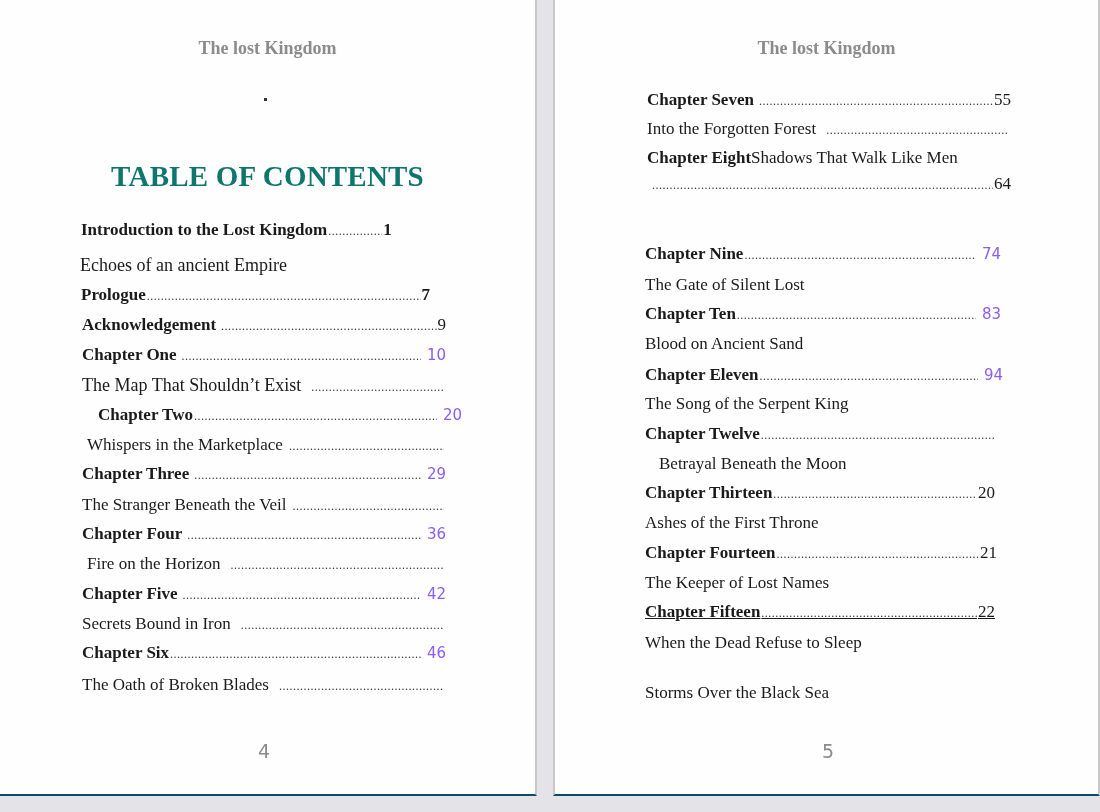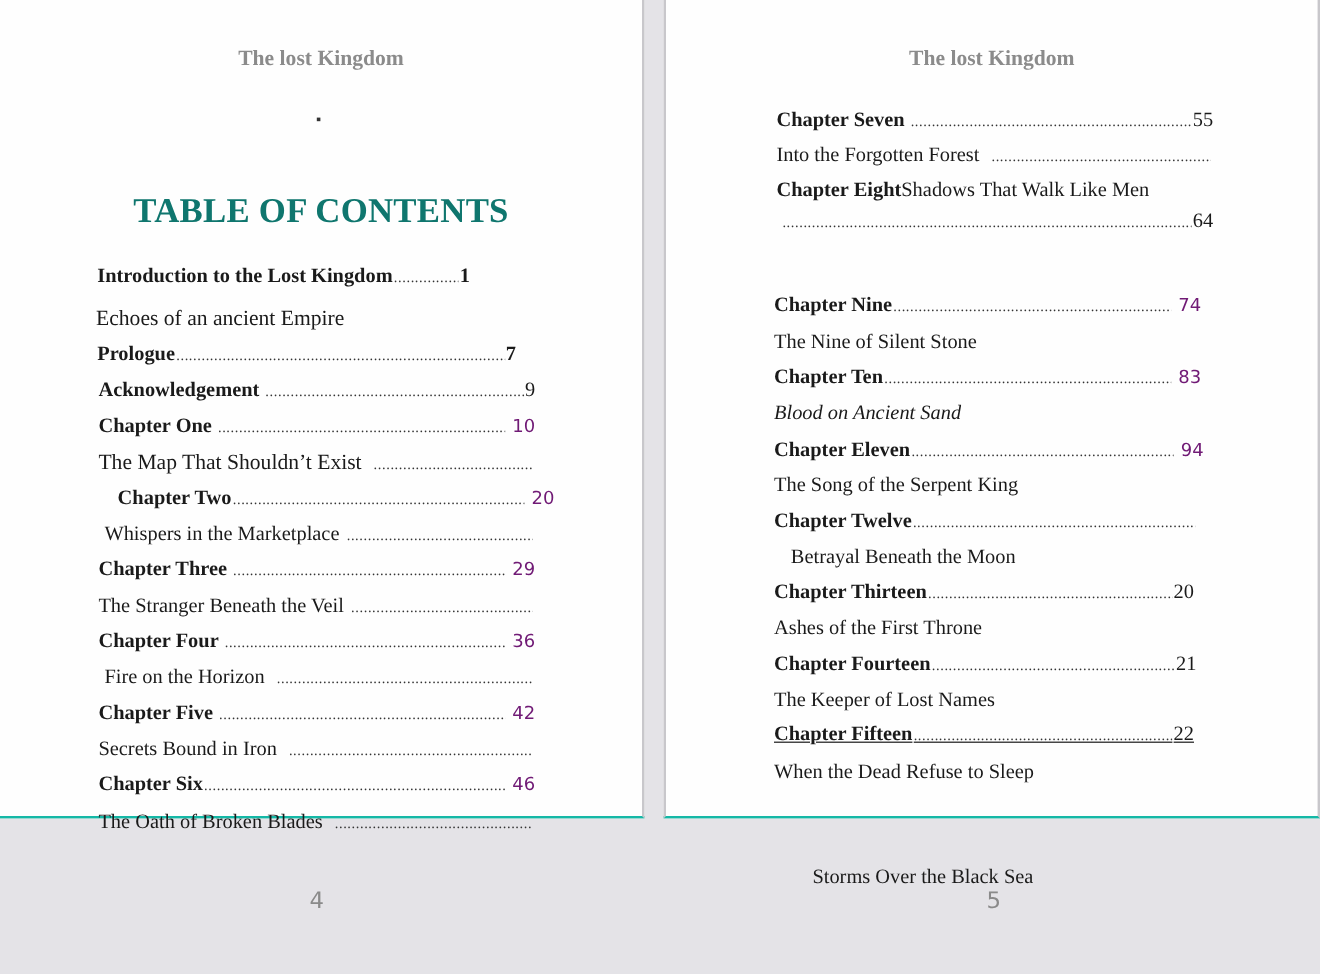--- a/index.html
+++ b/index.html
@@ -4,24 +4,24 @@
 <style>
   html, body { margin:0; padding:0; }
   body {
     width:1100px; height:812px; overflow:hidden;
     background:#e4e3e7;
     position:relative;
     font-family: "Liberation Serif", "DejaVu Serif", serif;
     color:#1a1a1a;
   }
   .page {
-    position:absolute; top:0; height:682px;
+    position:absolute; top:0; height:796px;
     background:#fefefe;
     border-right:2px solid #c8c7cb;
-    border-bottom:2px solid #14b8a6;
+    border-bottom:2px solid #0c4a6e;
     box-sizing:border-box;
   }
   #page-left { left:0; width:537px; }
   #page-right { left:553px; width:547px; border-left:2px solid #c8c7cb; }
 
   .header {
     position:absolute; top:38px; left:0; right:0;
     text-align:center; font-weight:bold; font-size:18px; color:#8b8b8b;
   }
   .stray-dot {
@@ -45,21 +45,21 @@
   .entry .t { flex:none; }
   .entry .t.b { font-weight:bold; }
   .entry .lead {
     flex:1 1 auto; overflow:hidden; color:#333; font-size:12px; letter-spacing:0.5px;
     margin:0 1px;
   }
   .entry .lead::before {
     content:"....................................................................................................................................................................................................................";
   }
   .entry .n { flex:none; font-size:17px; }
-  .entry .n.sans { font-family:"DejaVu Sans", sans-serif; font-size:15px; color:#701a75; }
+  .entry .n.sans { font-family:"DejaVu Sans", sans-serif; font-size:15px; color:#8b5cf6; }
   .entry .n.b { font-weight:bold; }
 </style>
 </head>
 <body>
 
 <div class="page" id="page-left">
   <div class="header">The lost Kingdom</div>
   <div class="stray-dot"></div>
   <div class="toc-title">TABLE OF CONTENTS</div>
 
@@ -159,28 +159,28 @@
     <span class="lead"></span>
       <span class="n">64</span>
   </div>
 
   <div class="entry" style="left:90px; top:243px; width:356px;text-align:center;">
     <span class="t b">Chapter Nine</span>
       <span class="lead" style="margin-right:6px"></span>
       <span class="n sans">74</span>
   </div>
   <div class="entry" style="left:90px; top:274px;">
-    <span class="t">The Nine of Silent Stone</span>
+    <span class="t">The Gate of Silent Lost</span>
   </div>
   <div class="entry" style="left:90px; top:303px; width:356px;">
     <span class="t b">Chapter Ten</span>
       <span class="lead" style="margin-right:6px"></span>
       <span class="n sans">83</span>
   </div>
-  <div class="entry" style="left:90px; top:333px;font-style:italic;">
+  <div class="entry" style="left:90px; top:333px;">
     <span class="t">Blood on Ancient Sand</span>
   </div>
   <div class="entry" style="left:90px; top:364px; width:358px;">
     <span class="t b">Chapter Eleven</span>
       <span class="lead" style="margin-right:6px"></span>
       <span class="n sans">94</span>
   </div>
   <div class="entry" style="left:90px; top:393px;">
     <span class="t">The Song of the Serpent King</span>
   </div>
@@ -208,18 +208,18 @@
     <span class="t">The Keeper of Lost Names</span>
   </div>
   <div class="entry" style="left:90px; top:601px; width:350px;text-decoration:underline;">
     <span class="t b">Chapter Fifteen</span>
       <span class="lead"></span>
       <span class="n">22</span>
   </div>
   <div class="entry" style="left:90px; top:632px;">
     <span class="t">When the Dead Refuse to Sleep</span>
   </div>
-  <div class="entry" style="left:90px; top:720px;margin-left:32px;">
+  <div class="entry" style="left:90px; top:682px;">
     <span class="t">Storms Over the Black Sea</span>
   </div>
 
   <div class="footer-num">5</div>
 </div>
 
 </body></html>

